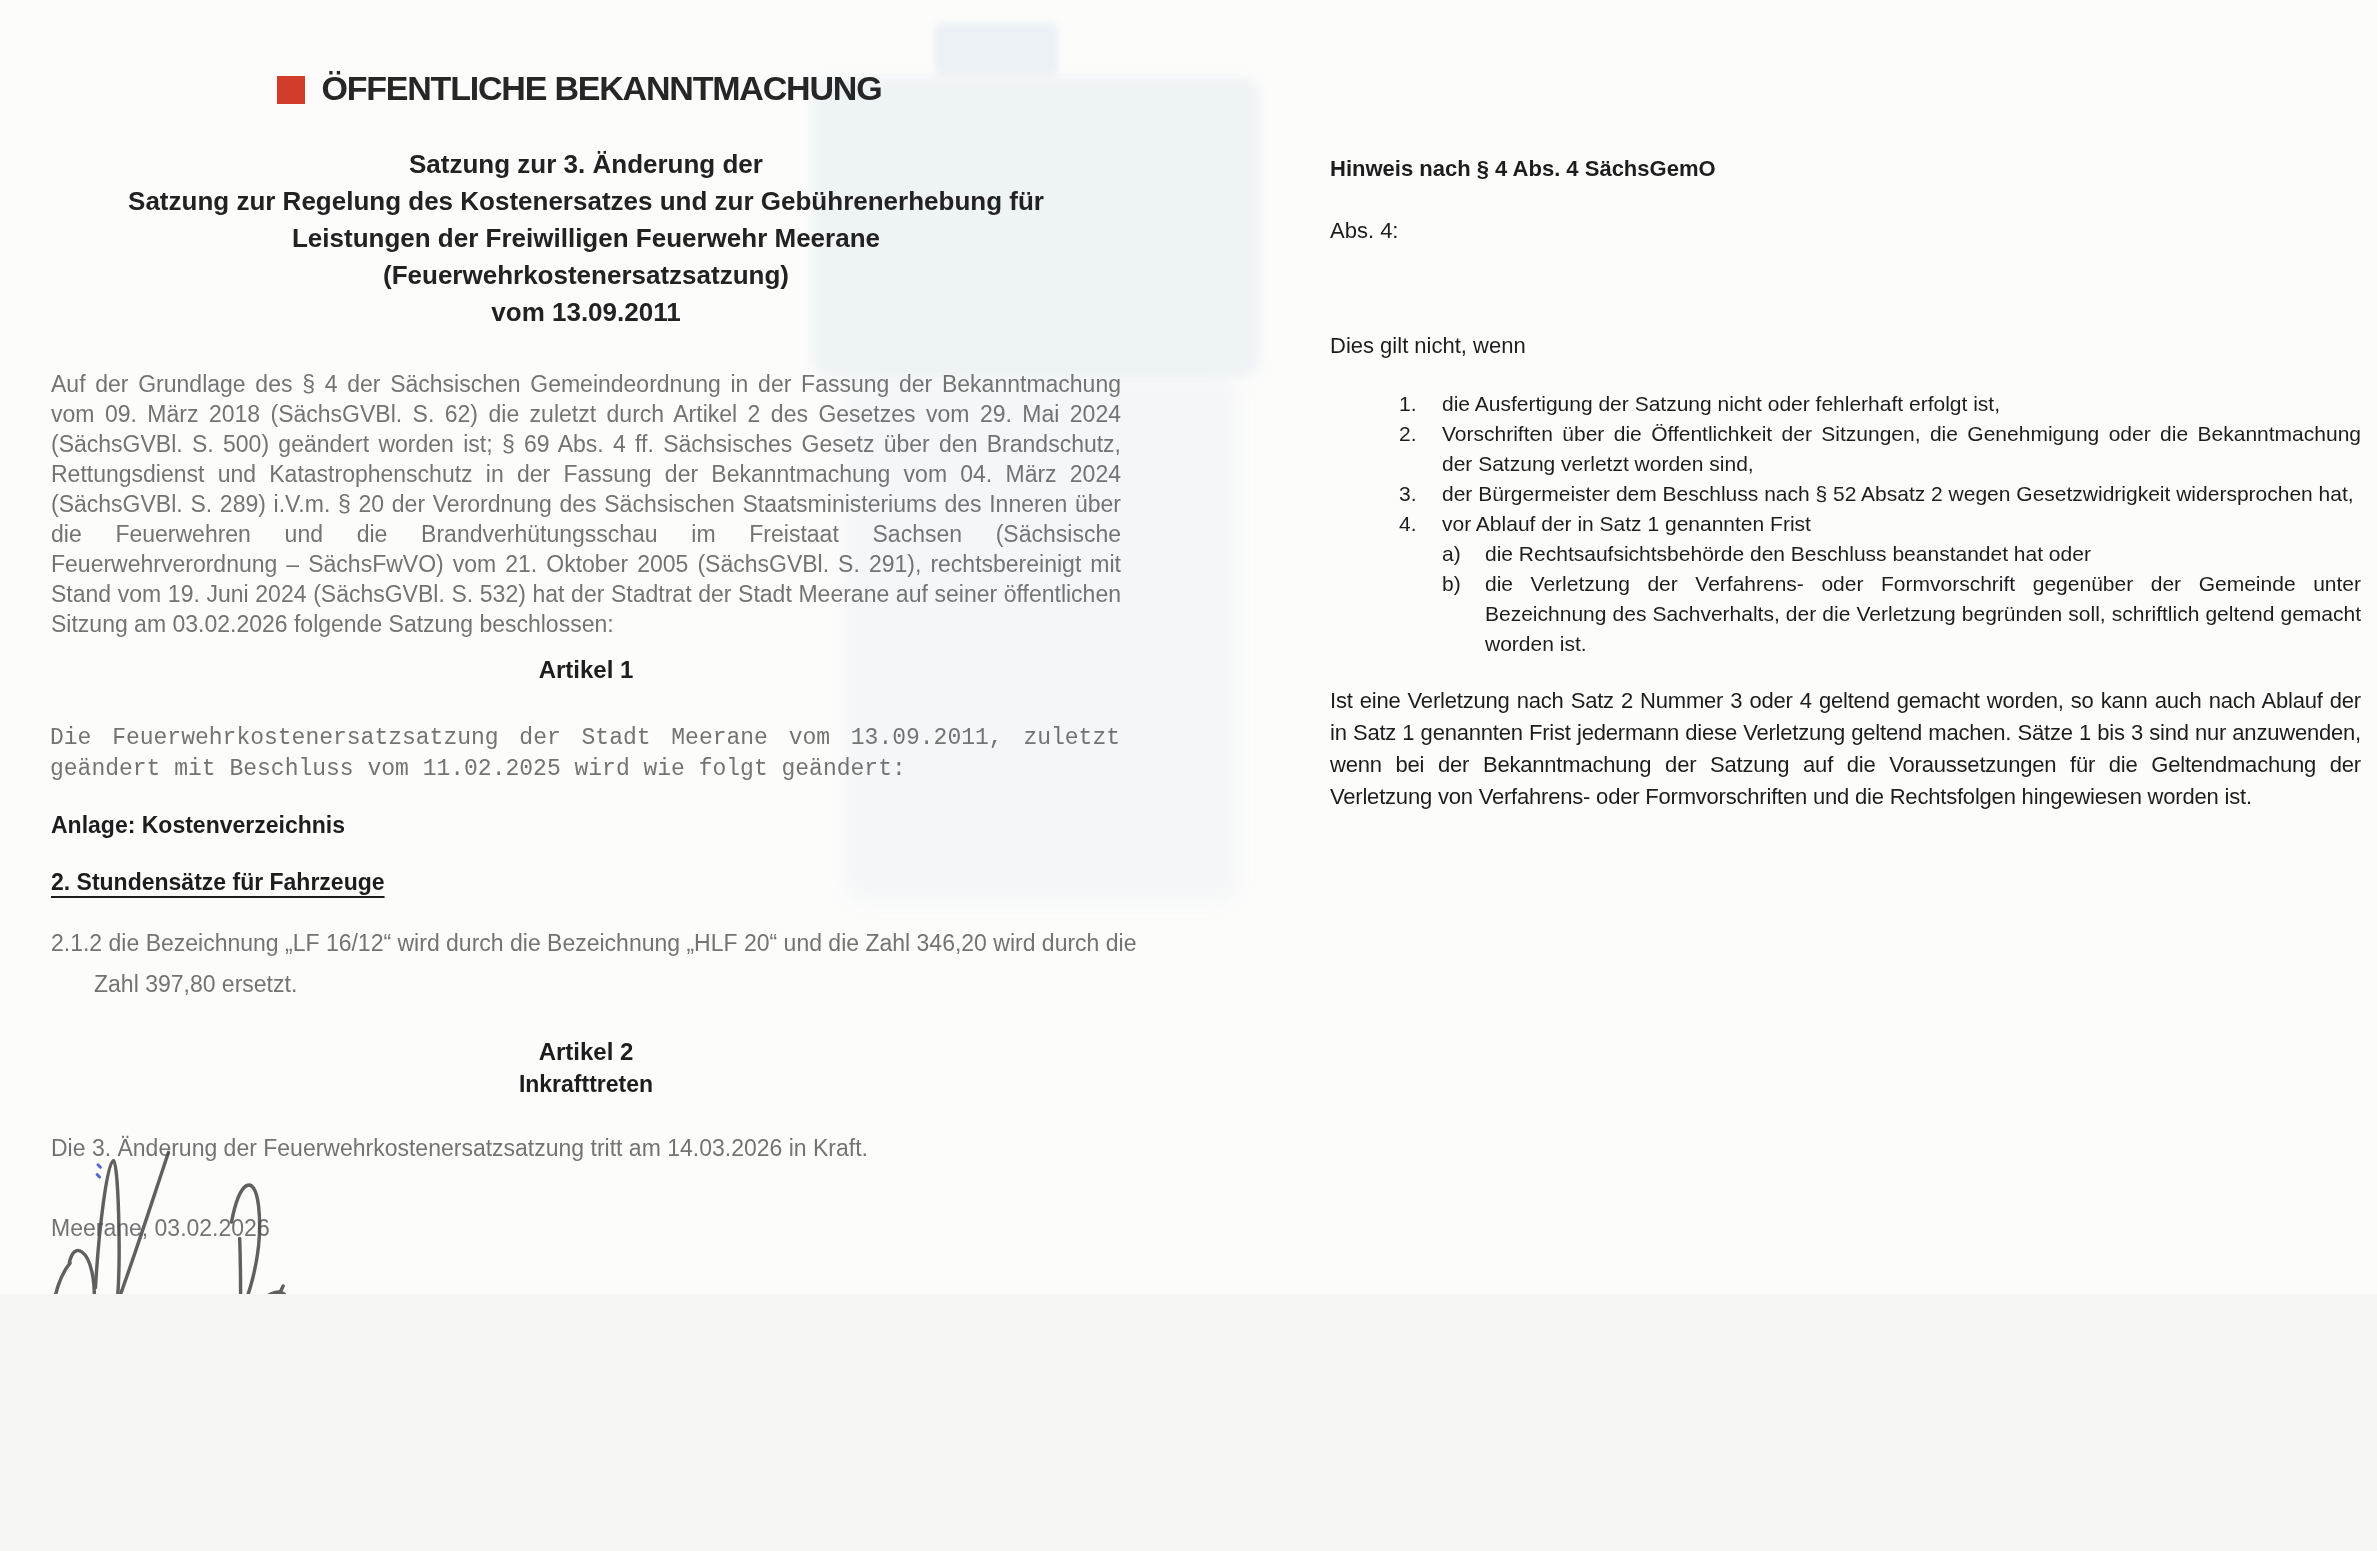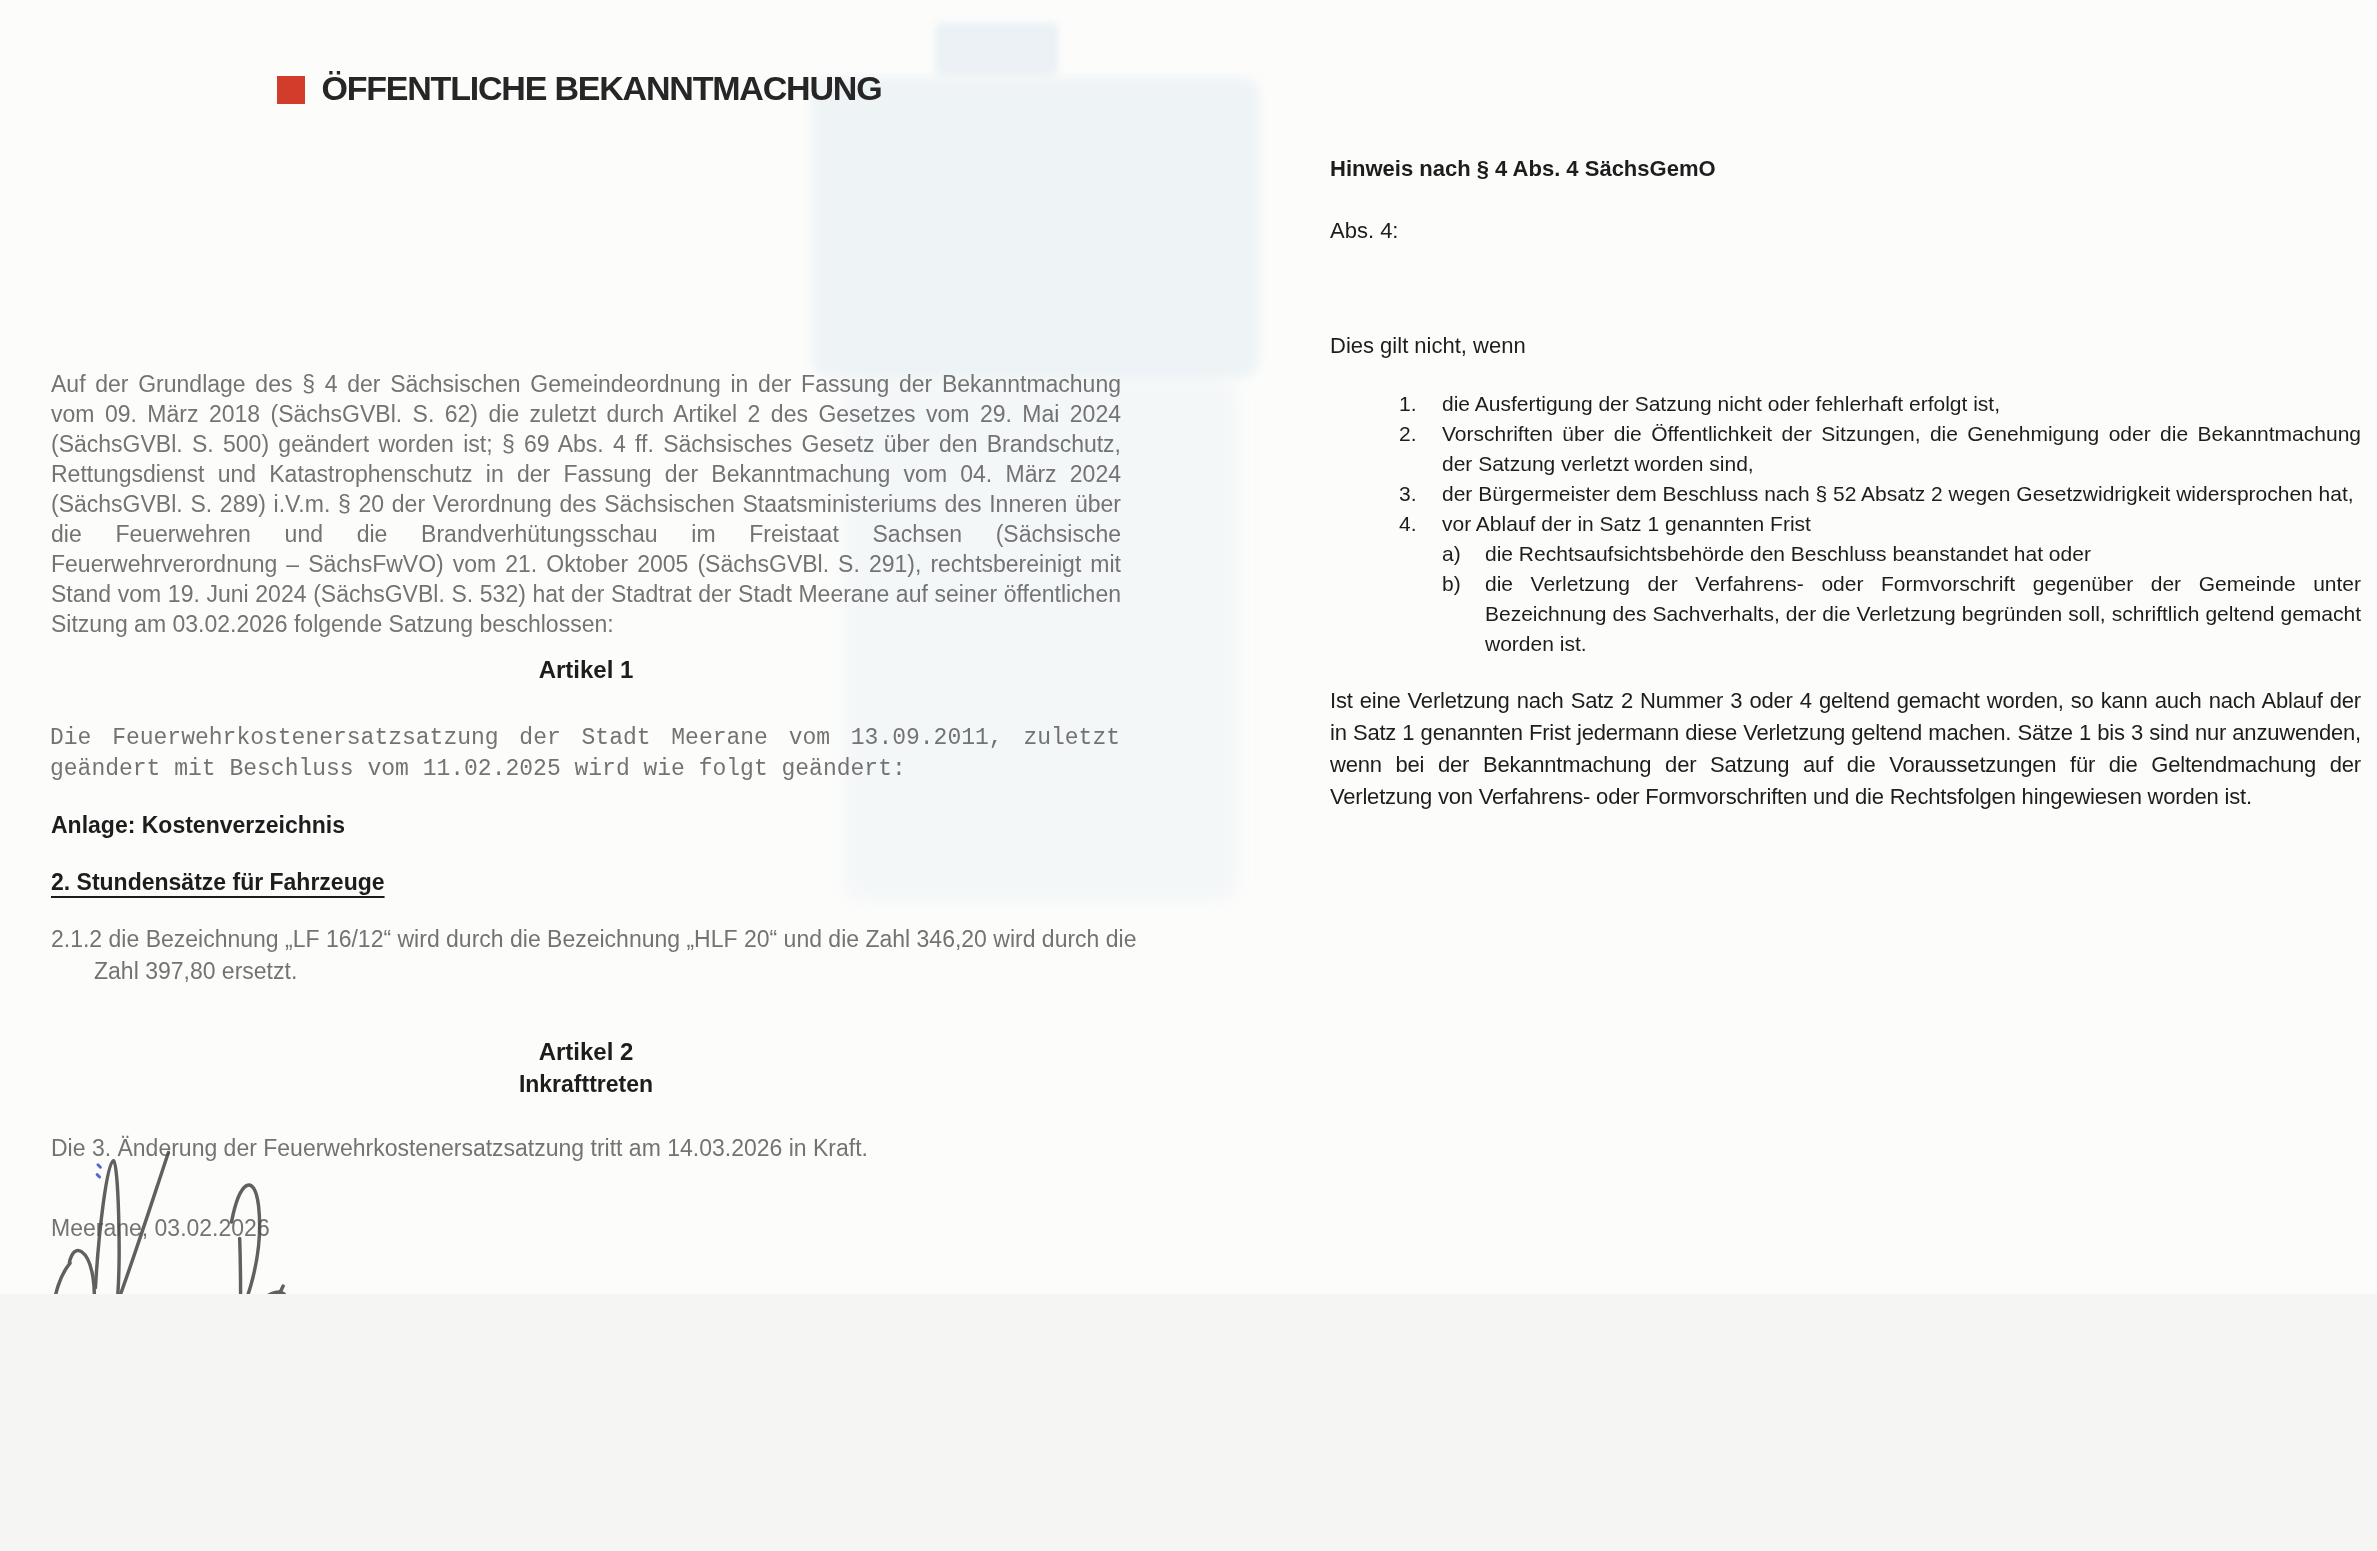--- a/index.html
+++ b/index.html
@@ -38,21 +38,21 @@
   }
   .body-text{font-size:23px;line-height:30px;color:#737373;}
   .intro{left:51px;top:369px;width:1070px;text-align:justify;}
   .article-head{left:51px;top:656px;width:1070px;text-align:center;font-size:24px;font-weight:bold;}
   .artikel1-text{left:50px;top:723px;width:1070px;text-align:justify;line-height:31px;font-family:Liberation Mono, monospace;}
   .anlage{left:51px;top:812px;font-size:23px;font-weight:bold;}
   .section-underline{
     left:51px;top:869px;font-size:23px;font-weight:bold;
     text-decoration:underline;text-decoration-thickness:2px;text-underline-offset:5.7px;
   }
-  .item212{left:51px;top:923px;width:1074px;line-height:32px;padding-left:43px;text-indent:-43px;}
+  .item212{left:51px;top:923px;width:1074px;line-height:41px;padding-left:43px;text-indent:-43px;}
   .artikel2-block{left:51px;top:1035px;width:1070px;text-align:center;font-weight:bold;line-height:33px;}
   .artikel2-block .l1{font-size:24px;}
   .artikel2-block .l2{font-size:23px;}
   .artikel2-text{left:51px;top:1133px;width:1070px;}
   .place-date{left:51px;top:1213px;}
   .dotted-line{
     left:48px;top:1312px;width:323px;height:6.6px;
     background-image:radial-gradient(circle,#1d1d1d 2.1px,transparent 2.5px);
     background-size:11px 6.6px;background-repeat:repeat-x;
   }
@@ -82,20 +82,27 @@
   <div class="scan-patch patch-a"></div>
   <div class="scan-patch patch-b"></div>
   <div class="scan-patch patch-c"></div>
   <div class="scan-patch patch-d"></div>
 
   <div class="abs title-row">
     <div class="red-square"></div>
     <div class="doc-title">ÖFFENTLICHE BEKANNTMACHUNG</div>
   </div>
 
+  <div class="abs heading">
+    <div>Satzung zur 3. Änderung der</div>
+    <div>Satzung zur Regelung des Kostenersatzes und zur Gebührenerhebung für</div>
+    <div>Leistungen der Freiwilligen Feuerwehr Meerane</div>
+    <div>(Feuerwehrkostenersatzsatzung)</div>
+    <div>vom 13.09.2011</div>
+  </div>
 
   <div class="abs body-text intro">Auf der Grundlage des § 4 der Sächsischen Gemeindeordnung in der Fassung der Bekanntmachung vom 09. März 2018 (SächsGVBl. S. 62) die zuletzt durch Artikel 2 des Gesetzes vom 29. Mai 2024 (SächsGVBl. S. 500) geändert worden ist; § 69 Abs. 4 ff. Sächsisches Gesetz über den Brandschutz, Rettungsdienst und Katastrophenschutz in der Fassung der Bekanntmachung vom 04. März 2024 (SächsGVBl. S. 289) i.V.m. § 20 der Verordnung des Sächsischen Staatsministeriums des Inneren über die Feuerwehren und die Brandverhütungsschau im Freistaat Sachsen (Sächsische Feuerwehrverordnung – SächsFwVO) vom 21. Oktober 2005 (SächsGVBl. S. 291), rechtsbereinigt mit Stand vom 19. Juni 2024 (SächsGVBl. S. 532) hat der Stadtrat der Stadt Meerane auf seiner öffentlichen Sitzung am 03.02.2026 folgende Satzung beschlossen:</div>
 
   <div class="abs article-head">Artikel 1</div>
 
   <div class="abs body-text artikel1-text">Die Feuerwehrkostenersatzsatzung der Stadt Meerane vom 13.09.2011, zuletzt geändert mit Beschluss vom 11.02.2025 wird wie folgt geändert:</div>
 
   <div class="abs anlage">Anlage: Kostenverzeichnis</div>
 
   <div class="abs section-underline">2. Stundensätze für Fahrzeuge</div>

